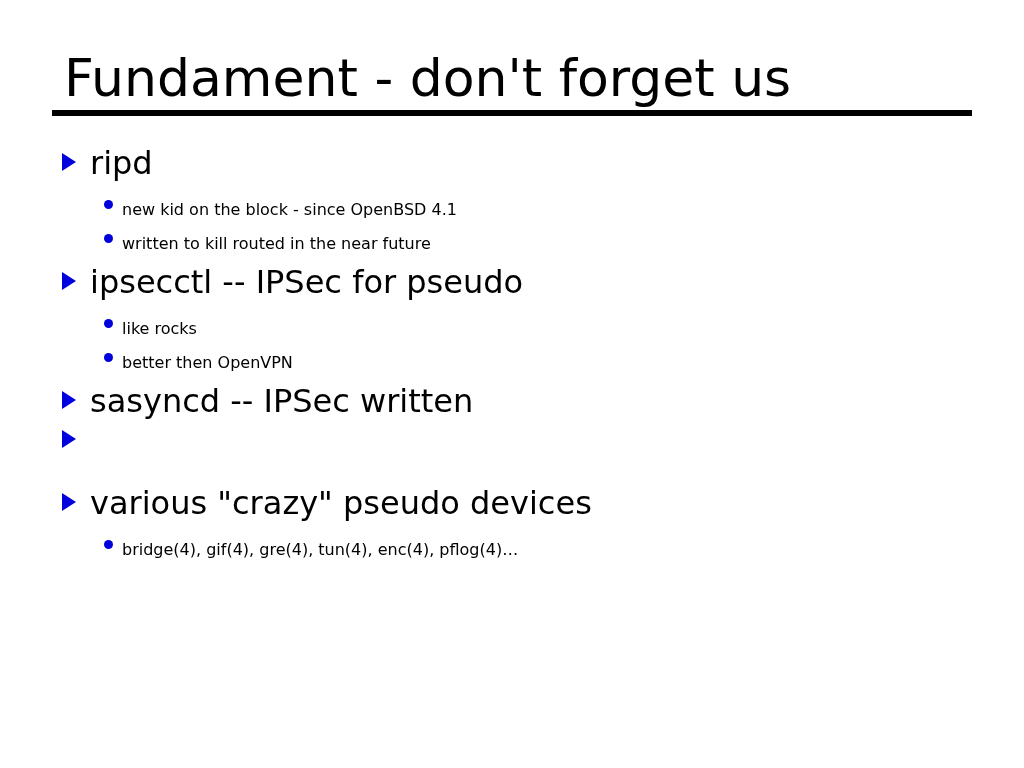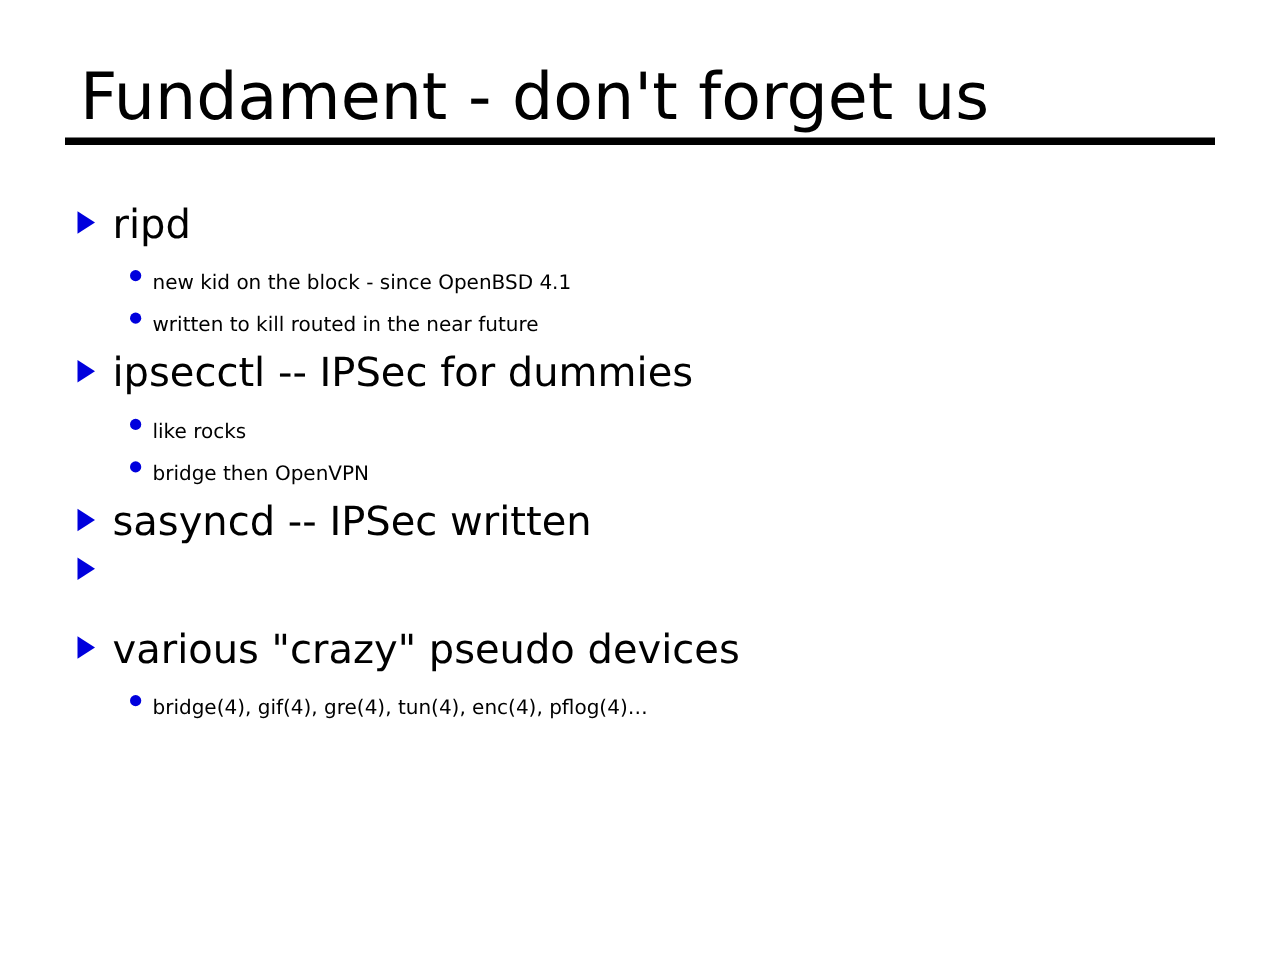--- a/index.html
+++ b/index.html
@@ -50,21 +50,21 @@
     top: 62px;
     width: 920px;
     height: 6px;
     background: #000000;
   }
 
   
   .body-block {
     position: absolute;
     left: 62px;
-    top: 160px;
+    top: 144px;
     width: 920px;
   }
 
   .outline-row {
     display: flex;
     align-items: baseline;
   }
 
   
   .lvl1 {
@@ -139,29 +139,29 @@
       <div class="outline-row lvl2">
         <span class="marker"><span class="dot"></span></span>
         <span class="otext">new kid on the block - since OpenBSD 4.1</span>
       </div>
       <div class="outline-row lvl2">
         <span class="marker"><span class="dot"></span></span>
         <span class="otext">written to kill routed in the near future</span>
       </div>
       <div class="outline-row lvl1">
         <span class="marker"><span class="tri"></span></span>
-        <span class="otext">ipsecctl -- IPSec for dummies</span>
+        <span class="otext">ipsecctl -- IPSec for pseudo</span>
       </div>
       <div class="outline-row lvl2">
         <span class="marker"><span class="dot"></span></span>
         <span class="otext">like rocks</span>
       </div>
       <div class="outline-row lvl2">
         <span class="marker"><span class="dot"></span></span>
-        <span class="otext">bridge then OpenVPN</span>
+        <span class="otext">better then OpenVPN</span>
       </div>
       <div class="outline-row lvl1">
         <span class="marker"><span class="tri"></span></span>
         <span class="otext">sasyncd -- IPSec written</span>
       </div>
       <div class="outline-row lvl1">
         <span class="marker"><span class="tri"></span></span>
       </div>
       <div class="outline-row lvl1">
         <span class="marker"><span class="tri"></span></span>

